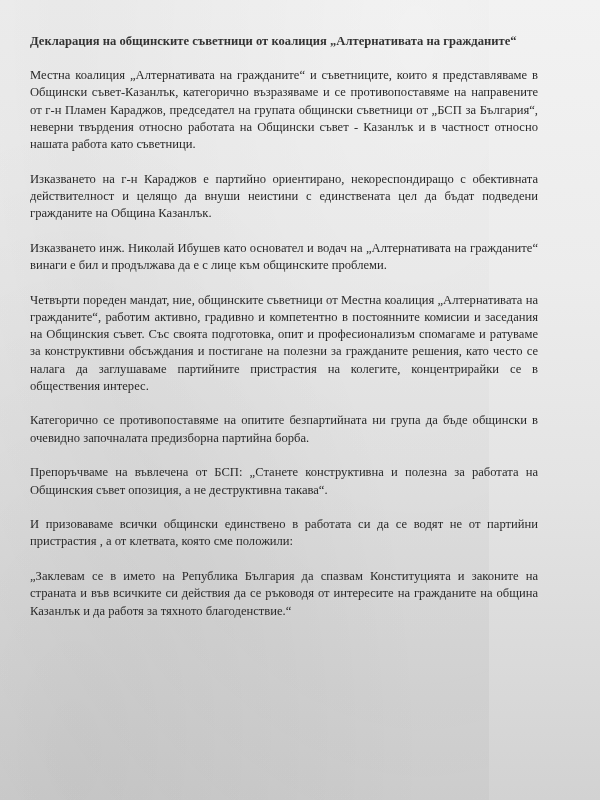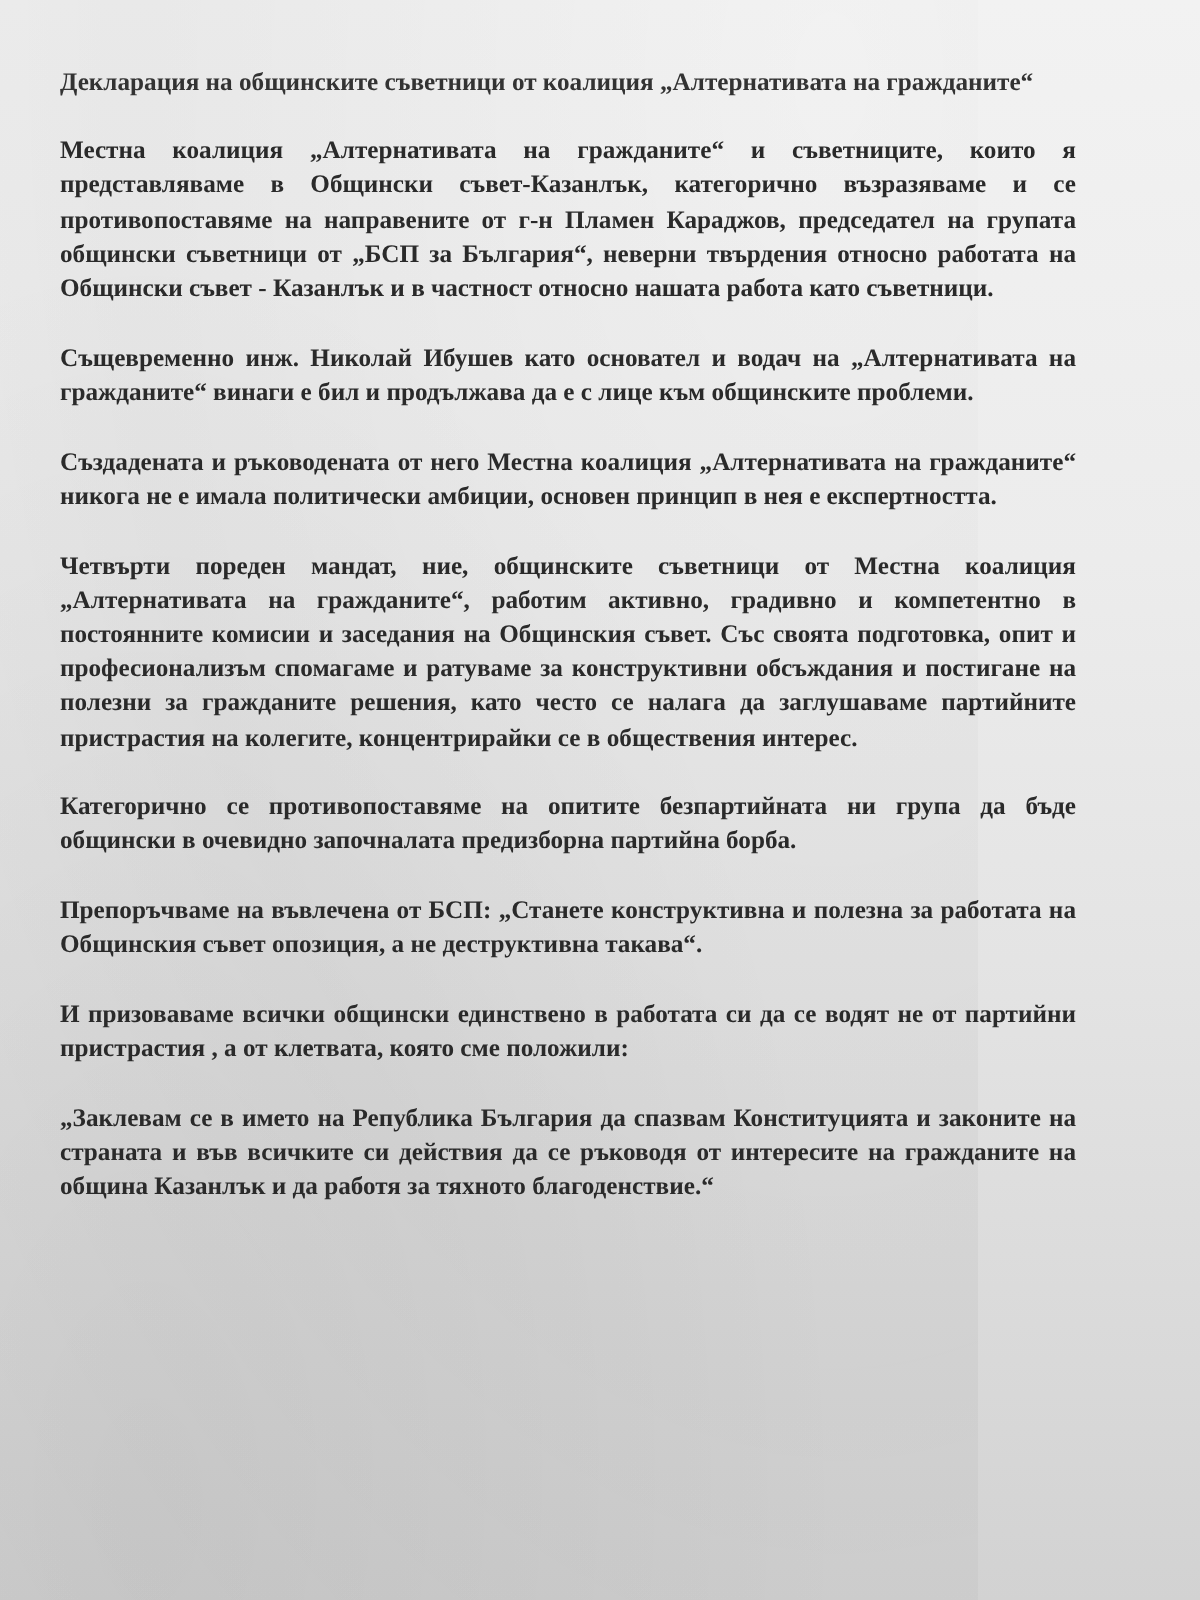--- a/index.html
+++ b/index.html
@@ -34,33 +34,32 @@
     .title {
       font-weight: bold;
       font-size: 12.6px;
       margin: 0 0 17px 0;
       white-space: nowrap;
       color: #333;
     }
     p {
       margin: 0 0 17.5px 0;
       text-align: justify;
-      font-weight: bold;
     }
   </style>
 </head>
 <body>
 
 <div class="page">
   <div class="content">
     <div class="title">Декларация на общинските съветници от коалиция „Алтернативата на гражданите“</div>
 
     <p>Местна коалиция „Алтернативата на гражданите“ и съветниците, които я представляваме в Общински съвет-Казанлък, категорично възразяваме и се противопоставяме на направените от г-н Пламен Караджов, председател на групата общински съветници от „БСП за България“, неверни твърдения относно работата на Общински съвет - Казанлък и в частност относно нашата работа като съветници.</p>
-    <p>Същевременно инж. Николай Ибушев като основател и водач на „Алтернативата на гражданите“ винаги е бил и продължава да е с лице към общинските проблеми.</p>
-    <p>Създадената и ръководената от него Местна коалиция „Алтернативата на гражданите“ никога не е имала политически амбиции, основен принцип в нея е експертността.</p>
+    <p>Изказването на г-н Караджов е партийно ориентирано, некореспондиращо с обективната действителност и целящо да внуши  неистини с единствената цел да бъдат подведени гражданите на Община Казанлък.</p>
+    <p>Изказването инж. Николай Ибушев като основател и водач на „Алтернативата на гражданите“ винаги е бил и продължава да е с лице към общинските проблеми.</p>
     <p>Четвърти пореден мандат, ние, общинските съветници от Местна коалиция „Алтернативата на гражданите“, работим активно, градивно и компетентно в постоянните комисии и заседания на Общинския съвет. Със своята подготовка, опит и професионализъм спомагаме и ратуваме за конструктивни обсъждания и постигане на полезни за гражданите решения, като често се налага да заглушаваме партийните пристрастия на колегите, концентрирайки се в обществения интерес.</p>
     <p>Категорично се противопоставяме на опитите безпартийната ни група да бъде  общински в очевидно започналата предизборна партийна борба.</p>
     <p>Препоръчваме на въвлечена от БСП: „Станете конструктивна и полезна за работата на Общинския съвет опозиция, а не деструктивна такава“.</p>
     <p>И призоваваме всички общински единствено в работата си да се водят не от партийни пристрастия , а от клетвата, която сме положили:</p>
     <p>„Заклевам се в името на Република България да спазвам Конституцията и законите на страната и във всичките си действия да се ръководя от интересите на гражданите на община Казанлък и да работя за тяхното благоденствие.“</p>
 
   </div>
 </div>
 
 </body></html>

